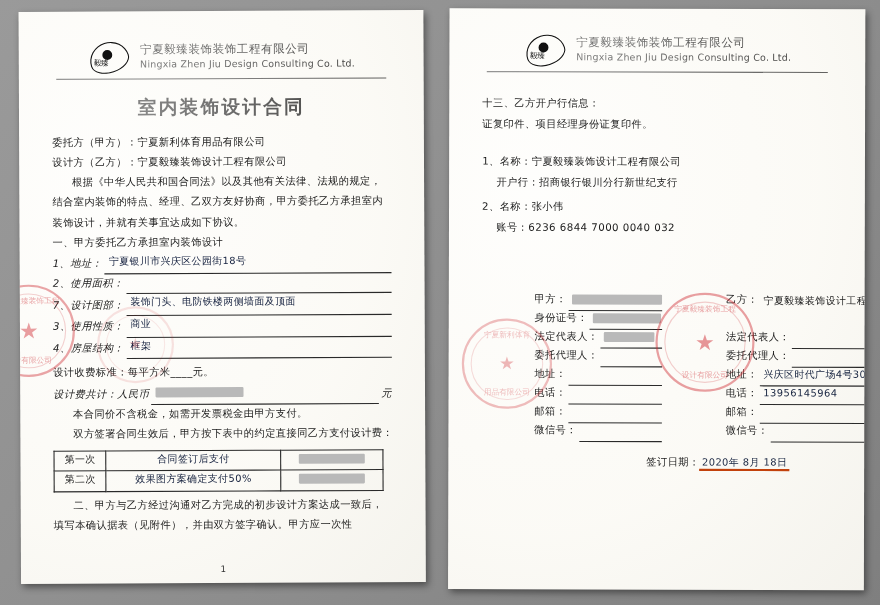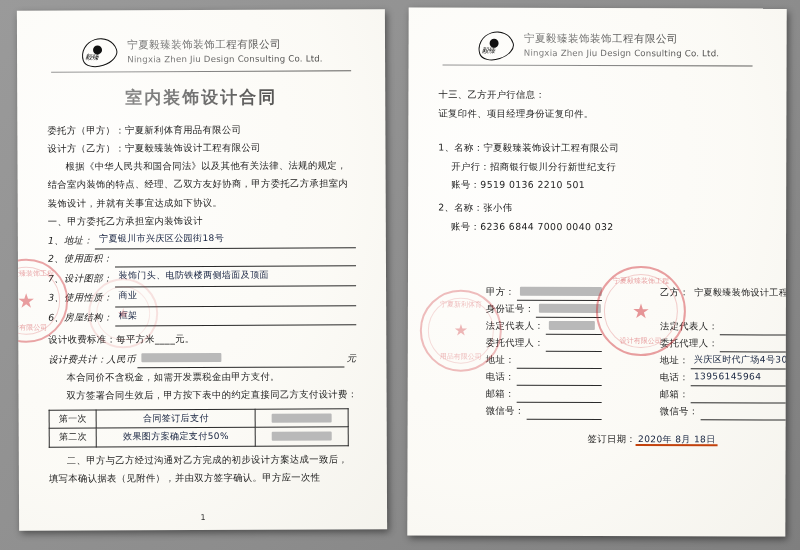--- a/index.html
+++ b/index.html
@@ -53,21 +53,20 @@
     justify-content: center;
     gap: 8px;
     padding-top: 26px;
   }
   .page.right .letterhead { padding-top: 22px; }
   .logo {
     width: 40px;
     height: 30px;
     position: relative;
     flex: none;
-    font-style: italic;
   }
   .logo .swoosh {
     position: absolute;
     left: 2px; top: 2px;
     width: 34px; height: 26px;
     border: 1.6px solid #111;
     border-radius: 50% 50% 50% 50% / 60% 60% 40% 40%;
     transform: rotate(-18deg);
   }
   .logo .dot {
@@ -284,21 +283,21 @@
       </div>
       <div class="item">
         <span class="lbl">7、设计图部：</span>
         <span class="val hand">装饰门头、电防铁楼两侧墙面及顶面</span>
       </div>
       <div class="item">
         <span class="lbl">3、使用性质：</span>
         <span class="val hand">商业</span>
       </div>
       <div class="item">
-        <span class="lbl">6、房屋结构：</span>
+        <span class="lbl">4、房屋结构：</span>
         <span class="val hand">框架</span>
       </div>
 
       <div class="line" style="margin-top:4px">设计收费标准：每平方米____元。</div>
       <div class="item">
         <span class="lbl">设计费共计：人民币</span>
         <span class="val"><span class="redact" style="width:80px"></span></span>
         <span class="lbl">元</span>
       </div>
       <div class="line indent">本合同价不含税金，如需开发票税金由甲方支付。</div>
@@ -352,21 +351,20 @@
     </div>
     <div class="rule"></div>
 
     <div class="body" style="padding-top:14px">
       <div class="line" style="margin-top:6px">十三、乙方开户行信息：</div>
       <div class="line">证复印件、项目经理身份证复印件。</div>
 
       <div style="margin-top:16px">
         <div class="line"><span>1、</span><span>名称：</span><span>宁夏毅臻装饰设计工程有限公司</span></div>
         <div class="line"><span style="padding-left:13px">开户行：</span><span>招商银行银川分行新世纪支行</span></div>
-        <div class="line"><span style="padding-left:13px">账号：</span><span>9519 0136 2210 501</span></div>
       </div>
 
       <div style="margin-top:4px">
         <div class="line"><span>2、</span><span>名称：</span><span>张小伟</span></div>
         <div class="line"><span style="padding-left:13px">账号：</span><span>6236 6844 7000 0040 032</span></div>
       </div>
 
       <div class="sig-cols" style="margin-top:48px">
         <div class="sig-col">
           <div class="sig-row">

